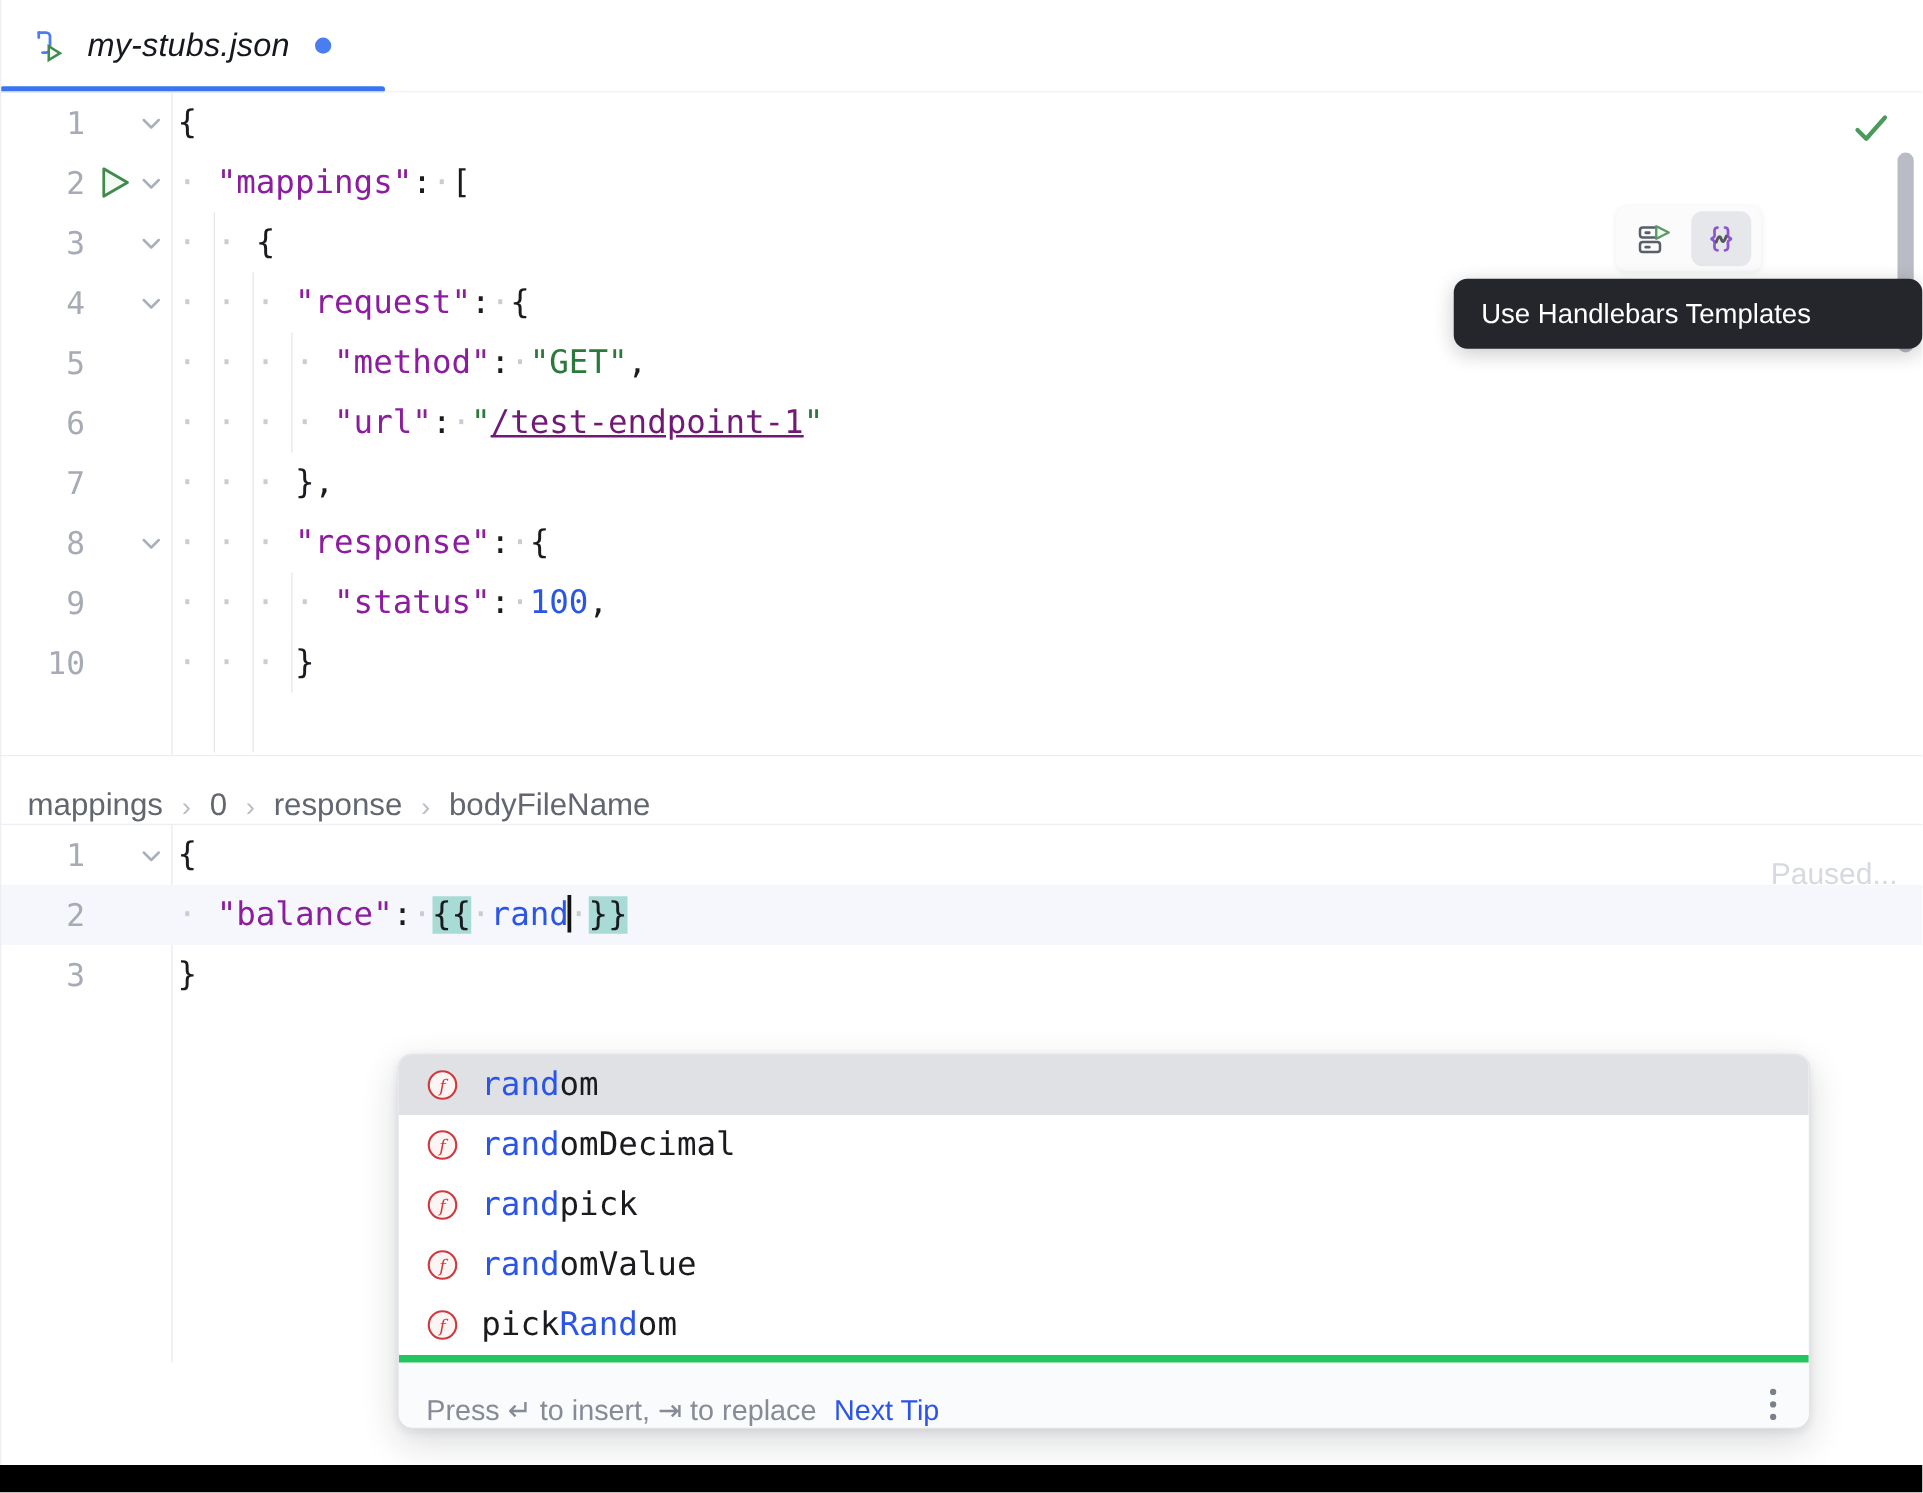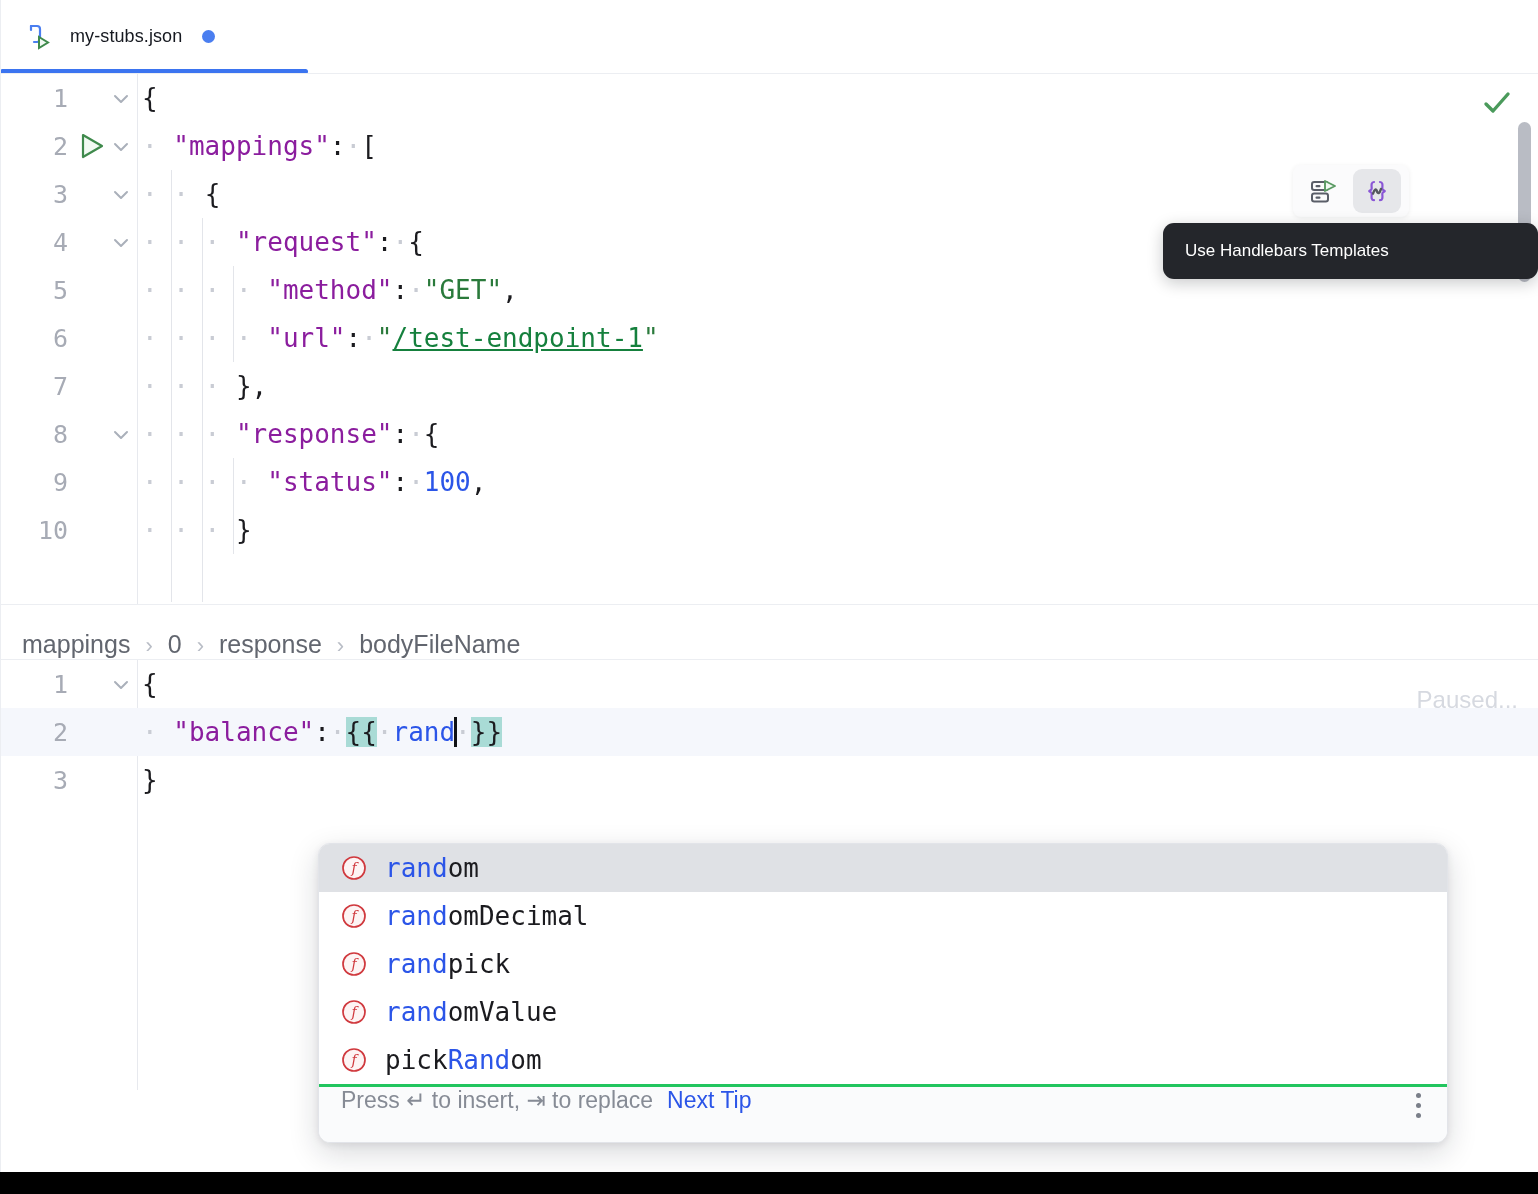--- a/index.html
+++ b/index.html
@@ -12,21 +12,21 @@
   .app { position: relative; width: 1538px; height: 1194px; background: #fff; }
 
   
   .tabbar { position: relative; height: 74px; background: #fff; }
   .tab {
     display: flex; align-items: center; gap: 14px;
     height: 72px; padding: 0 26px 0 24px;
     position: relative;
   }
   .tab-icon { width: 32px; height: 32px; flex: none; display: block; }
-  .tab-title { font-size: 18px; color: #15181f; letter-spacing: .1px; white-space: nowrap; }
+  .tab-title { font-size: 26px; color: #15181f; letter-spacing: .1px; white-space: nowrap; font-style: italic; }
   .tab-dot { width: 13px; height: 13px; border-radius: 50%; background: #4a7ef0; margin-left: 6px; flex: none; }
   .tab-underline { position: absolute; left: 0; bottom: 0; height: 5px; border-radius: 3px; background: #3b74f0; }
   .tabbar.top .tab-underline { width: 308px; }
   .tabbar.bottom .tab-underline { width: 297px; }
   .tabbar-rule { position: absolute; left: 0; right: 0; bottom: 0; height: 1px; background: #eceef2; }
 
   
   .editor {
     position: relative;
     background: #fff;
@@ -61,21 +61,21 @@
     flex: 1; font-size: 26px; line-height: 48px;
     color: #1b1b1f; position: relative;
     padding-left: 4px;
     font-family: "DejaVu Sans Mono", "Liberation Mono", monospace;
   }
   .key { color: #8b1d9e; }
   .str { color: #2a7a3b; }
   .num { color: #2b55e8; }
   .punc { color: #1b1b1f; }
   .dotsp { color: #c9ccd4; }
-  .link { color: #15803d; text-decoration: underline; }
+  .link { color: #701a75; text-decoration: underline; }
   .hl-brace { background: #a9dbd6; }
   .hb { color: #2b55e8; }
 
   
   .iguide { position: absolute; width: 1px; background: #e3e5ea; }
 
   .caret {
     display: inline-block; width: 3px; height: 30px;
     background: #101216; vertical-align: -6px; margin: 0 -1.5px;
   }
@@ -115,21 +115,21 @@
     display: flex; align-items: center; justify-content: center;
   }
   .tb-btn.active { background: #e6e7ea; }
   .tooltip {
     position: absolute; left: 1163px; top: 223px;
     height: 56px; min-width: 375px;
     background: #24262b; color: #fff;
     border-radius: 11px;
     display: flex; align-items: center;
     padding: 0 22px;
-    font-size: 17px; font-family: "Liberation Sans", sans-serif;
+    font-size: 22px; font-family: "Liberation Sans", sans-serif;
     box-shadow: 0 4px 16px rgba(10,12,18,.22);
     white-space: nowrap;
   }
 
   
   .popup {
     position: absolute; left: 318px; top: 843px;
     width: 1130px;
     background: #ffffff;
     border: 1px solid #e2e4e9;
@@ -140,23 +140,23 @@
   .pop-item {
     height: 48px; display: flex; align-items: center; gap: 18px;
     padding-left: 22px;
     font-family: "DejaVu Sans Mono", "Liberation Mono", monospace;
     font-size: 26px; color: #1b1b1f;
   }
   .pop-item.sel { background: #dfe1e5; }
   .fn-icon { width: 26px; height: 26px; flex: none; }
   .match { color: #2b55e8; }
   .pop-footer {
-    height: 58px; border-top: 3px solid #22c55e;
+    height: 58px; border-top: 6px solid #22c55e;
     background: #fafbfc;
-    display: flex; align-items: flex-start; justify-content: space-between;
+    display: flex; align-items: flex-end; justify-content: space-between;
     padding: 0 20px 0 22px;
     font-family: "Liberation Sans", sans-serif;
     font-size: 23px; color: #868b95;
   }
   .pop-footer .tip { color: #2b55e8; margin-left: 14px; }
   .kebab { display: flex; flex-direction: column; gap: 5px; padding: 6px; }
   .kebab i { width: 5px; height: 5px; border-radius: 50%; background: #7a7f89; display: block; }
 
   .bottombar { position: absolute; left: 0; bottom: 0; width: 1538px; height: 22px; background: #000; }
   .left-edge { position: absolute; left: 0; top: 0; bottom: 22px; width: 1px; background: #eceef2; }

